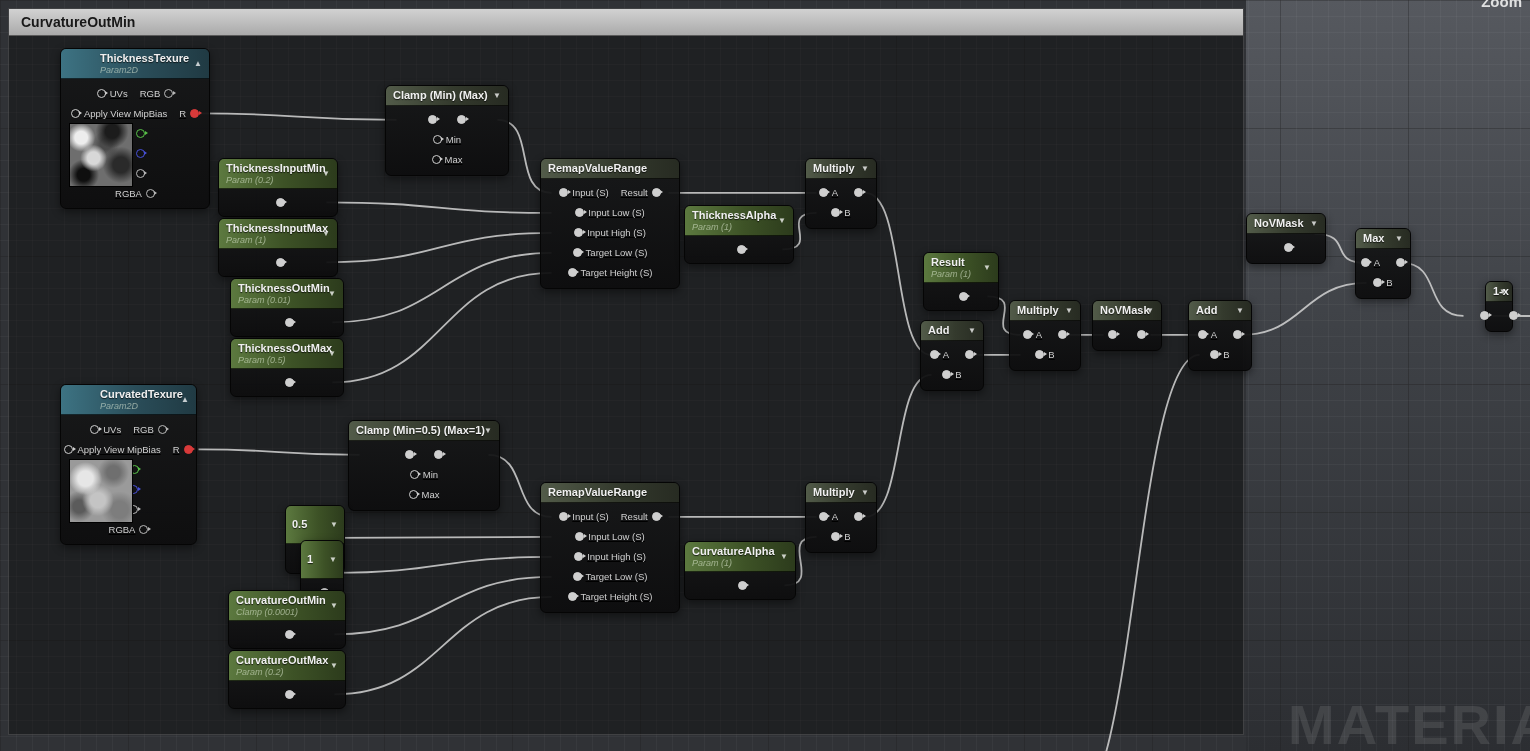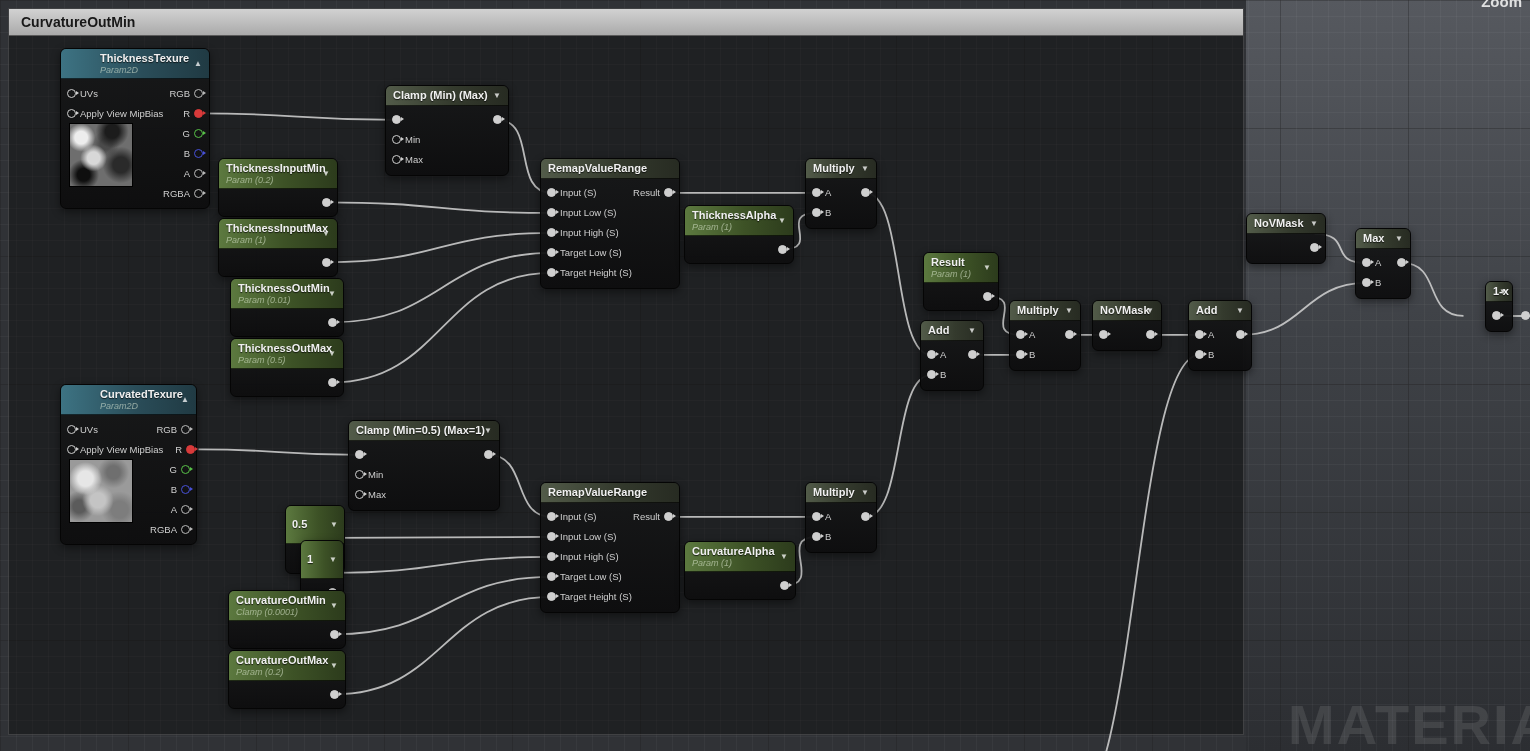--- a/index.html
+++ b/index.html
@@ -44,21 +44,21 @@
   .node-param .node-header,.node-const .node-header{background:linear-gradient(90deg,#5c793f 0%,#3d5226 55%,#2c3b1c 100%);}
   .node-func .node-header{background:linear-gradient(90deg,#525b49 0%,#343a2d 55%,#272b22 100%);}
   .node-const .node-header{padding:12px 6px;}
   .node-titles{min-width:0;}
   .node-title{font-size:11px;font-weight:bold;color:#f0f0f0;line-height:1.18;
     text-shadow:0 1px 1px rgba(0,0,0,0.7);white-space:nowrap;}
   .node-subtitle{font-size:9px;font-style:italic;color:rgba(235,245,225,0.52);
     line-height:1.15;white-space:nowrap;}
   .chevron{font-size:8px;color:rgba(255,255,255,0.75);margin-left:6px;flex:0 0 auto;}
   .node-body{position:relative;padding:4px 0 5px;}
-  .pin-row{display:flex;justify-content:space-between;align-items:center;height:20px;}
+  .pin-row{display:flex;justify-content:center;align-items:center;height:20px;text-decoration:underline;}
   .node-param .pin-row{height:18px;}
   .pin{display:flex;align-items:center;gap:4px;padding:0 6px;}
   .pin-circle{width:9px;height:9px;border-radius:50%;border:1.5px solid;box-sizing:border-box;
     position:relative;display:inline-block;background:transparent;flex:0 0 auto;}
   .pin-circle::after{content:'';position:absolute;left:7.5px;top:1px;
     border-top:2.5px solid transparent;border-bottom:2.5px solid transparent;
     border-left:3.5px solid currentColor;}
   .pin-label{font-size:9.5px;color:#cfcfcf;white-space:nowrap;}
   .thumb{position:absolute;left:8px;top:44px;width:62px;height:62px;border:1px solid #000;
     background-color:#6e6e6e;

